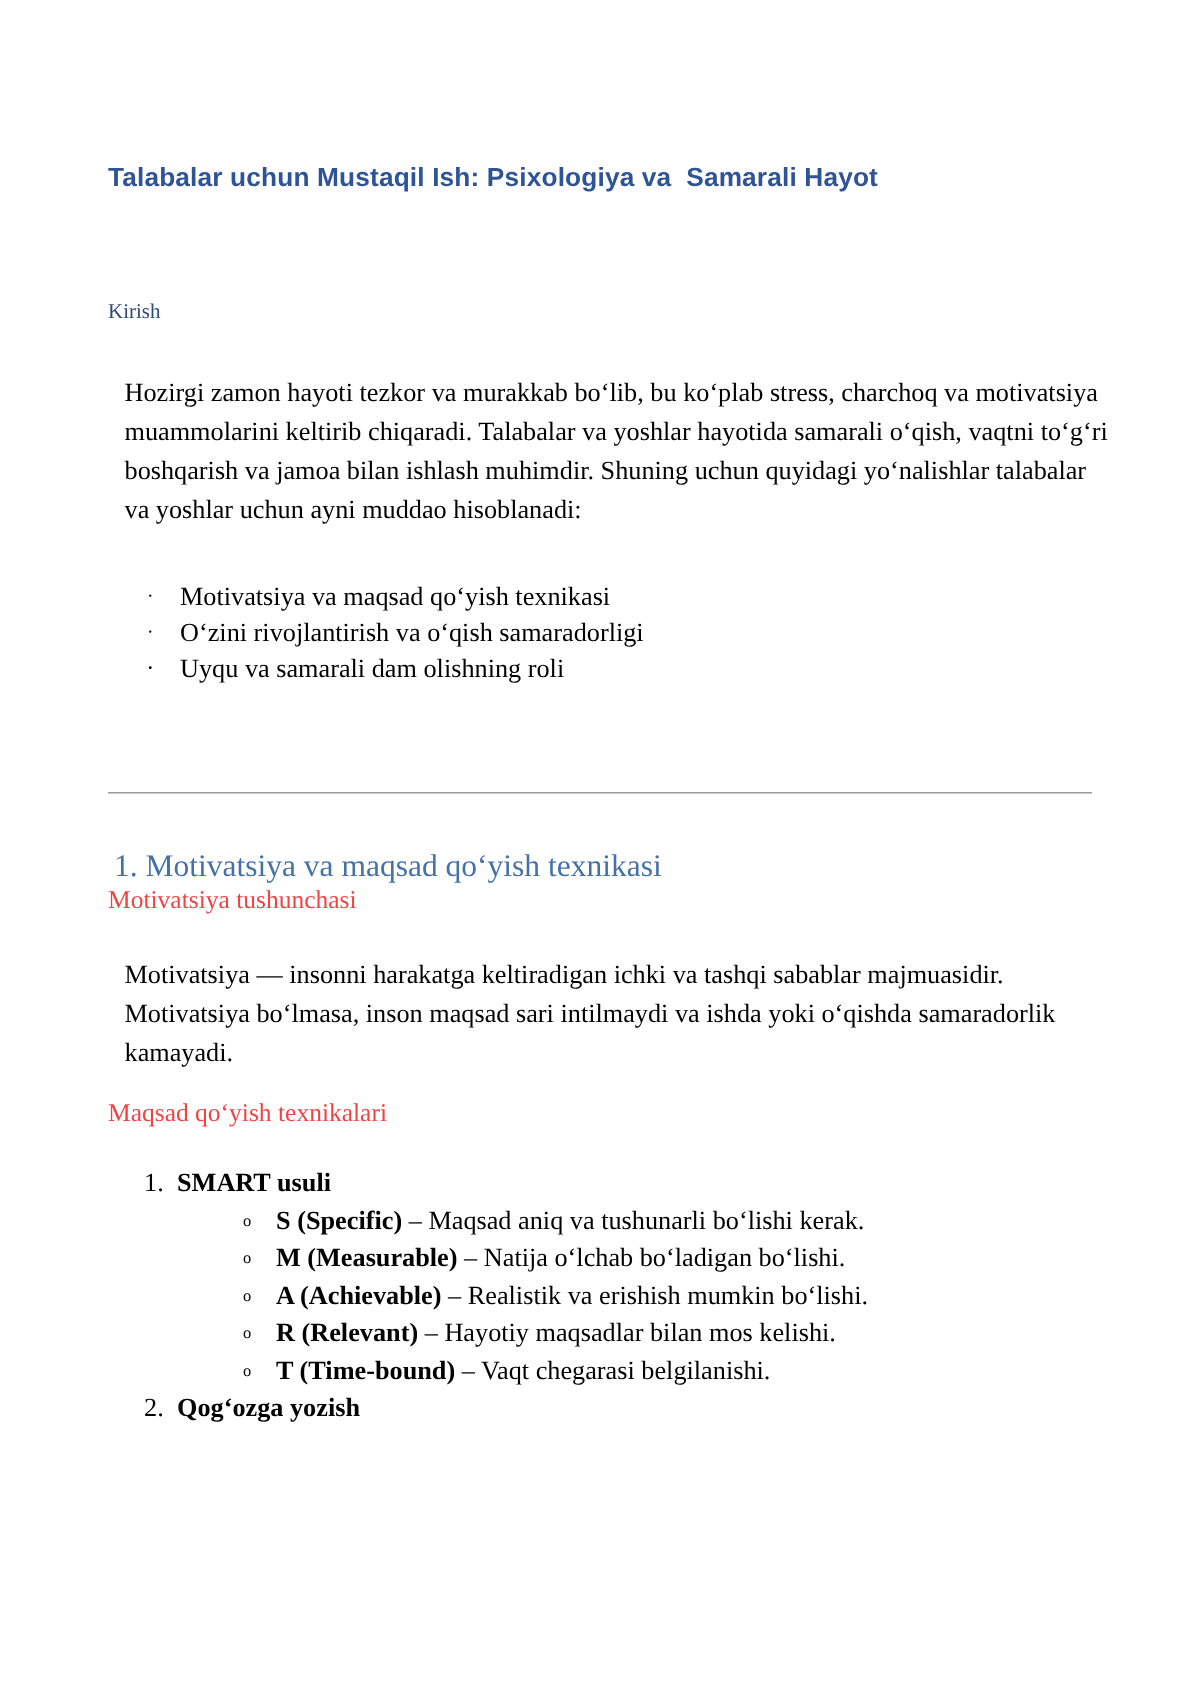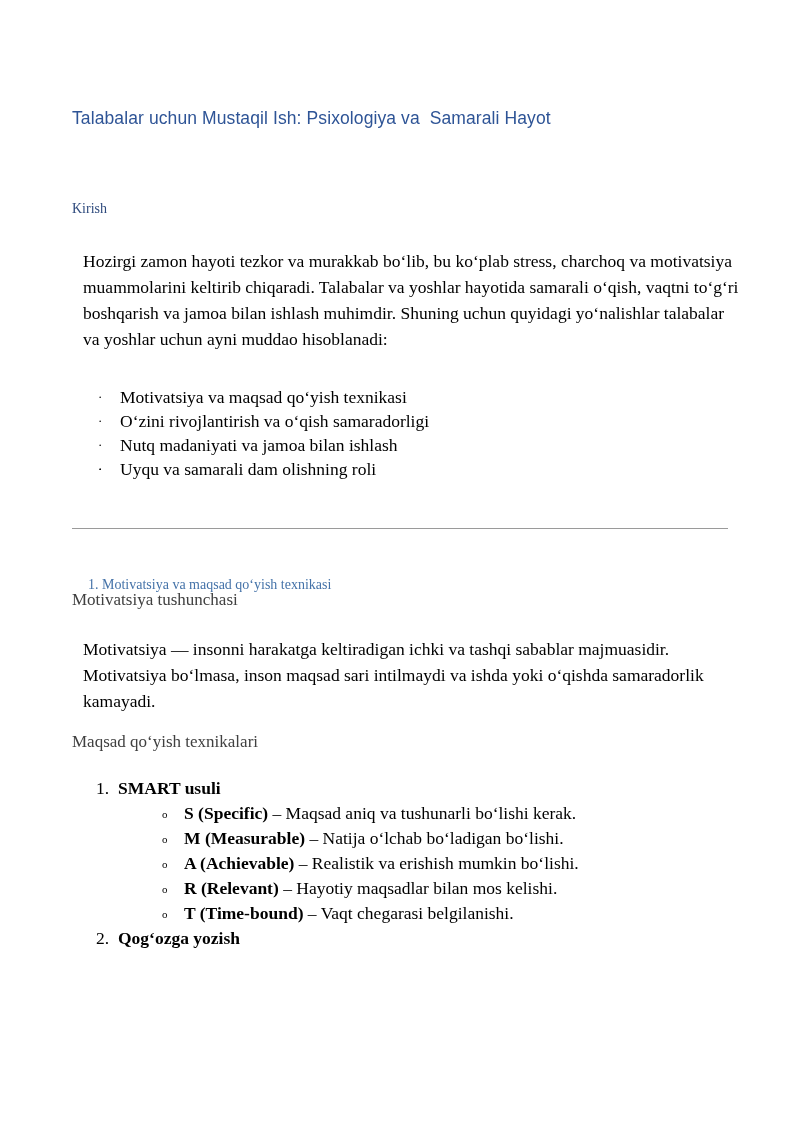--- a/index.html
+++ b/index.html
@@ -22,21 +22,21 @@
     position: absolute;
     left: 72px;
     top: 0;
     width: 656px;
   }
 
   
   .doc-title {
     font-family: "Liberation Sans", sans-serif;
     font-size: 17.5px;
-    font-weight: 400;
+    font-weight: 700;
     color: #2E5496;
     letter-spacing: 0.1px;
     margin: 0;
     padding: 0;
     position: absolute;
     top: 108px;
     left: 0;
     white-space: pre;
     line-height: 1.25;
   }
@@ -51,34 +51,34 @@
     font-weight: 400;
     color: #2E4A7D;
     line-height: 1.25;
     margin: 0;
   }
 
   .h-section {
     position: absolute;
     left: 0;
     font-family: "Liberation Serif", serif;
-    font-size: 14px;
+    font-size: 21px;
     font-weight: 400;
     color: #4472A8;
     line-height: 1.3;
-    margin: 16px;
+    margin: 4px;
   }
 
   .h-sub {
     position: absolute;
     left: 0;
     font-family: "Liberation Serif", serif;
     font-size: 17px;
     font-weight: 400;
-    color: #404040;
+    color: #ef4444;
     line-height: 1.3;
     margin: 0;
   }
 
   
   .para {
     position: absolute;
     left: 11px;
     width: 656px;
     font-family: "Liberation Serif", serif;
@@ -210,21 +210,21 @@
     <p class="para" style="top:248px;">Hozirgi zamon hayoti tezkor va murakkab bo‘lib, bu ko‘plab stress, charchoq va motivatsiya muammolarini keltirib chiqaradi. Talabalar va yoshlar hayotida samarali o‘qish, vaqtni to‘g‘ri boshqarish va jamoa bilan ishlash muhimdir. Shuning uchun quyidagi yo‘nalishlar talabalar va yoshlar uchun ayni muddao hisoblanadi:</p>
 
     <ul class="bullet-list">
       <li>
         <span class="marker">·</span><span>Motivatsiya va maqsad qo‘yish texnikasi</span>
       </li>
       <li>
         <span class="marker">·</span><span>O‘zini rivojlantirish va o‘qish samaradorligi</span>
       </li>
       <li>
-        <span class="marker">·</span><span>Nutq madaniyati va jamoa bilan ishlash</span>
+        <span class="marker">·</span>
       </li>
       <li>
         <span class="marker">·</span>
       </li>
       <li>
         <span class="marker">·</span><span>Uyqu va samarali dam olishning roli</span>
       </li>
     </ul>
 
     <hr class="hrule">

